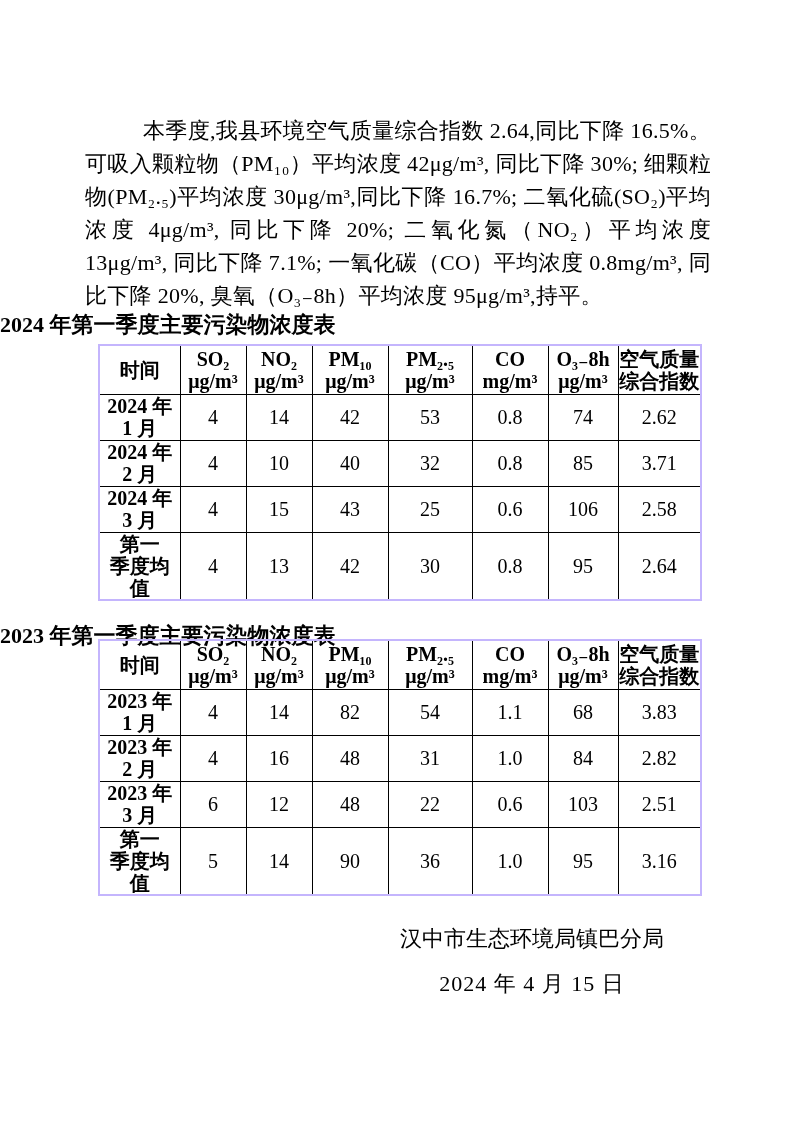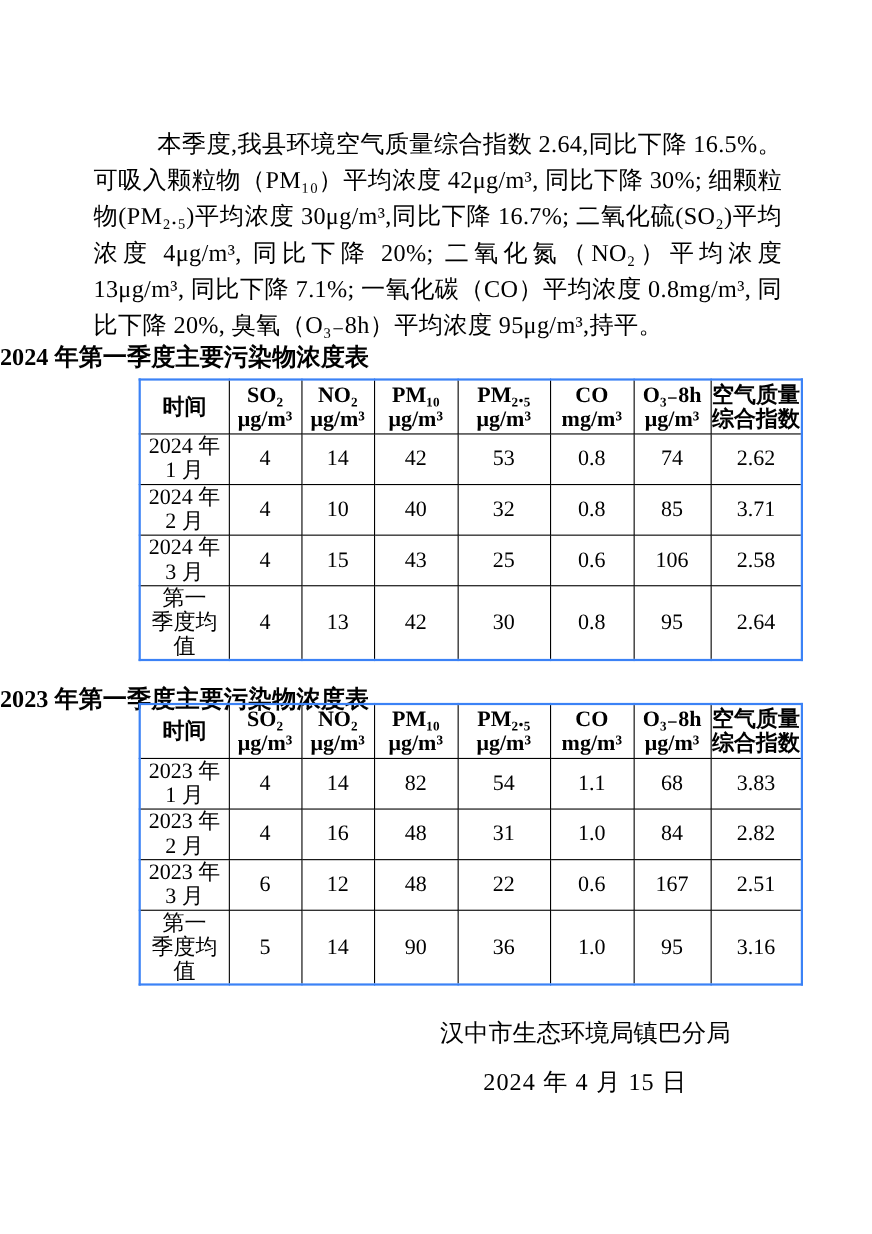--- a/index.html
+++ b/index.html
@@ -37,38 +37,37 @@
     line-height: 30px;
   }
   .tbl-title.t1 { top: 310px; }
   .tbl-title.t2 { top: 621px; }
   table.ptable {
     position: absolute;
     left: 98px;
     width: 602px;
     border-collapse: collapse;
     table-layout: fixed;
-    border: 2px solid #3b82f6;
-    margin-left: 28px;
+    border: 2px solid #c4b5fd;
   }
   table.ptable.t1 { top: 344px; }
   table.ptable.t2 { top: 639px; }
   .ptable th, .ptable td {
     border: 1px solid #000;
     text-align: center;
     vertical-align: middle;
     padding: 0;
     font-size: 20px;
     line-height: 22px;
     overflow: hidden;
   }
   .ptable thead tr { height: 49px; }
   .ptable tbody tr { height: 46px; }
   .ptable th { font-weight: bold; }
-  .ptable td.rowhdr { font-weight: normal; }
+  .ptable td.rowhdr { font-weight: bold; }
   .sig {
     position: absolute;
     top: 924px;
     left: 267px;
     width: 530px;
     text-align: center;
     font-size: 22px;
     line-height: 30px;
   }
   .sig .date-line { margin-top: 15px; letter-spacing: 1px; }
@@ -262,21 +261,21 @@
       <tr>
         <td class="rowhdr">
             <div>2023 年</div>
             <div>3 月</div>
           </td>
         <td>6</td>
         <td>12</td>
         <td>48</td>
         <td>22</td>
         <td>0.6</td>
-        <td>167</td>
+        <td>103</td>
         <td>2.51</td>
       </tr>
       <tr>
         <td class="rowhdr">
             <div>第一</div>
             <div>季度均值</div>
           </td>
         <td>5</td>
         <td>14</td>
         <td>90</td>

